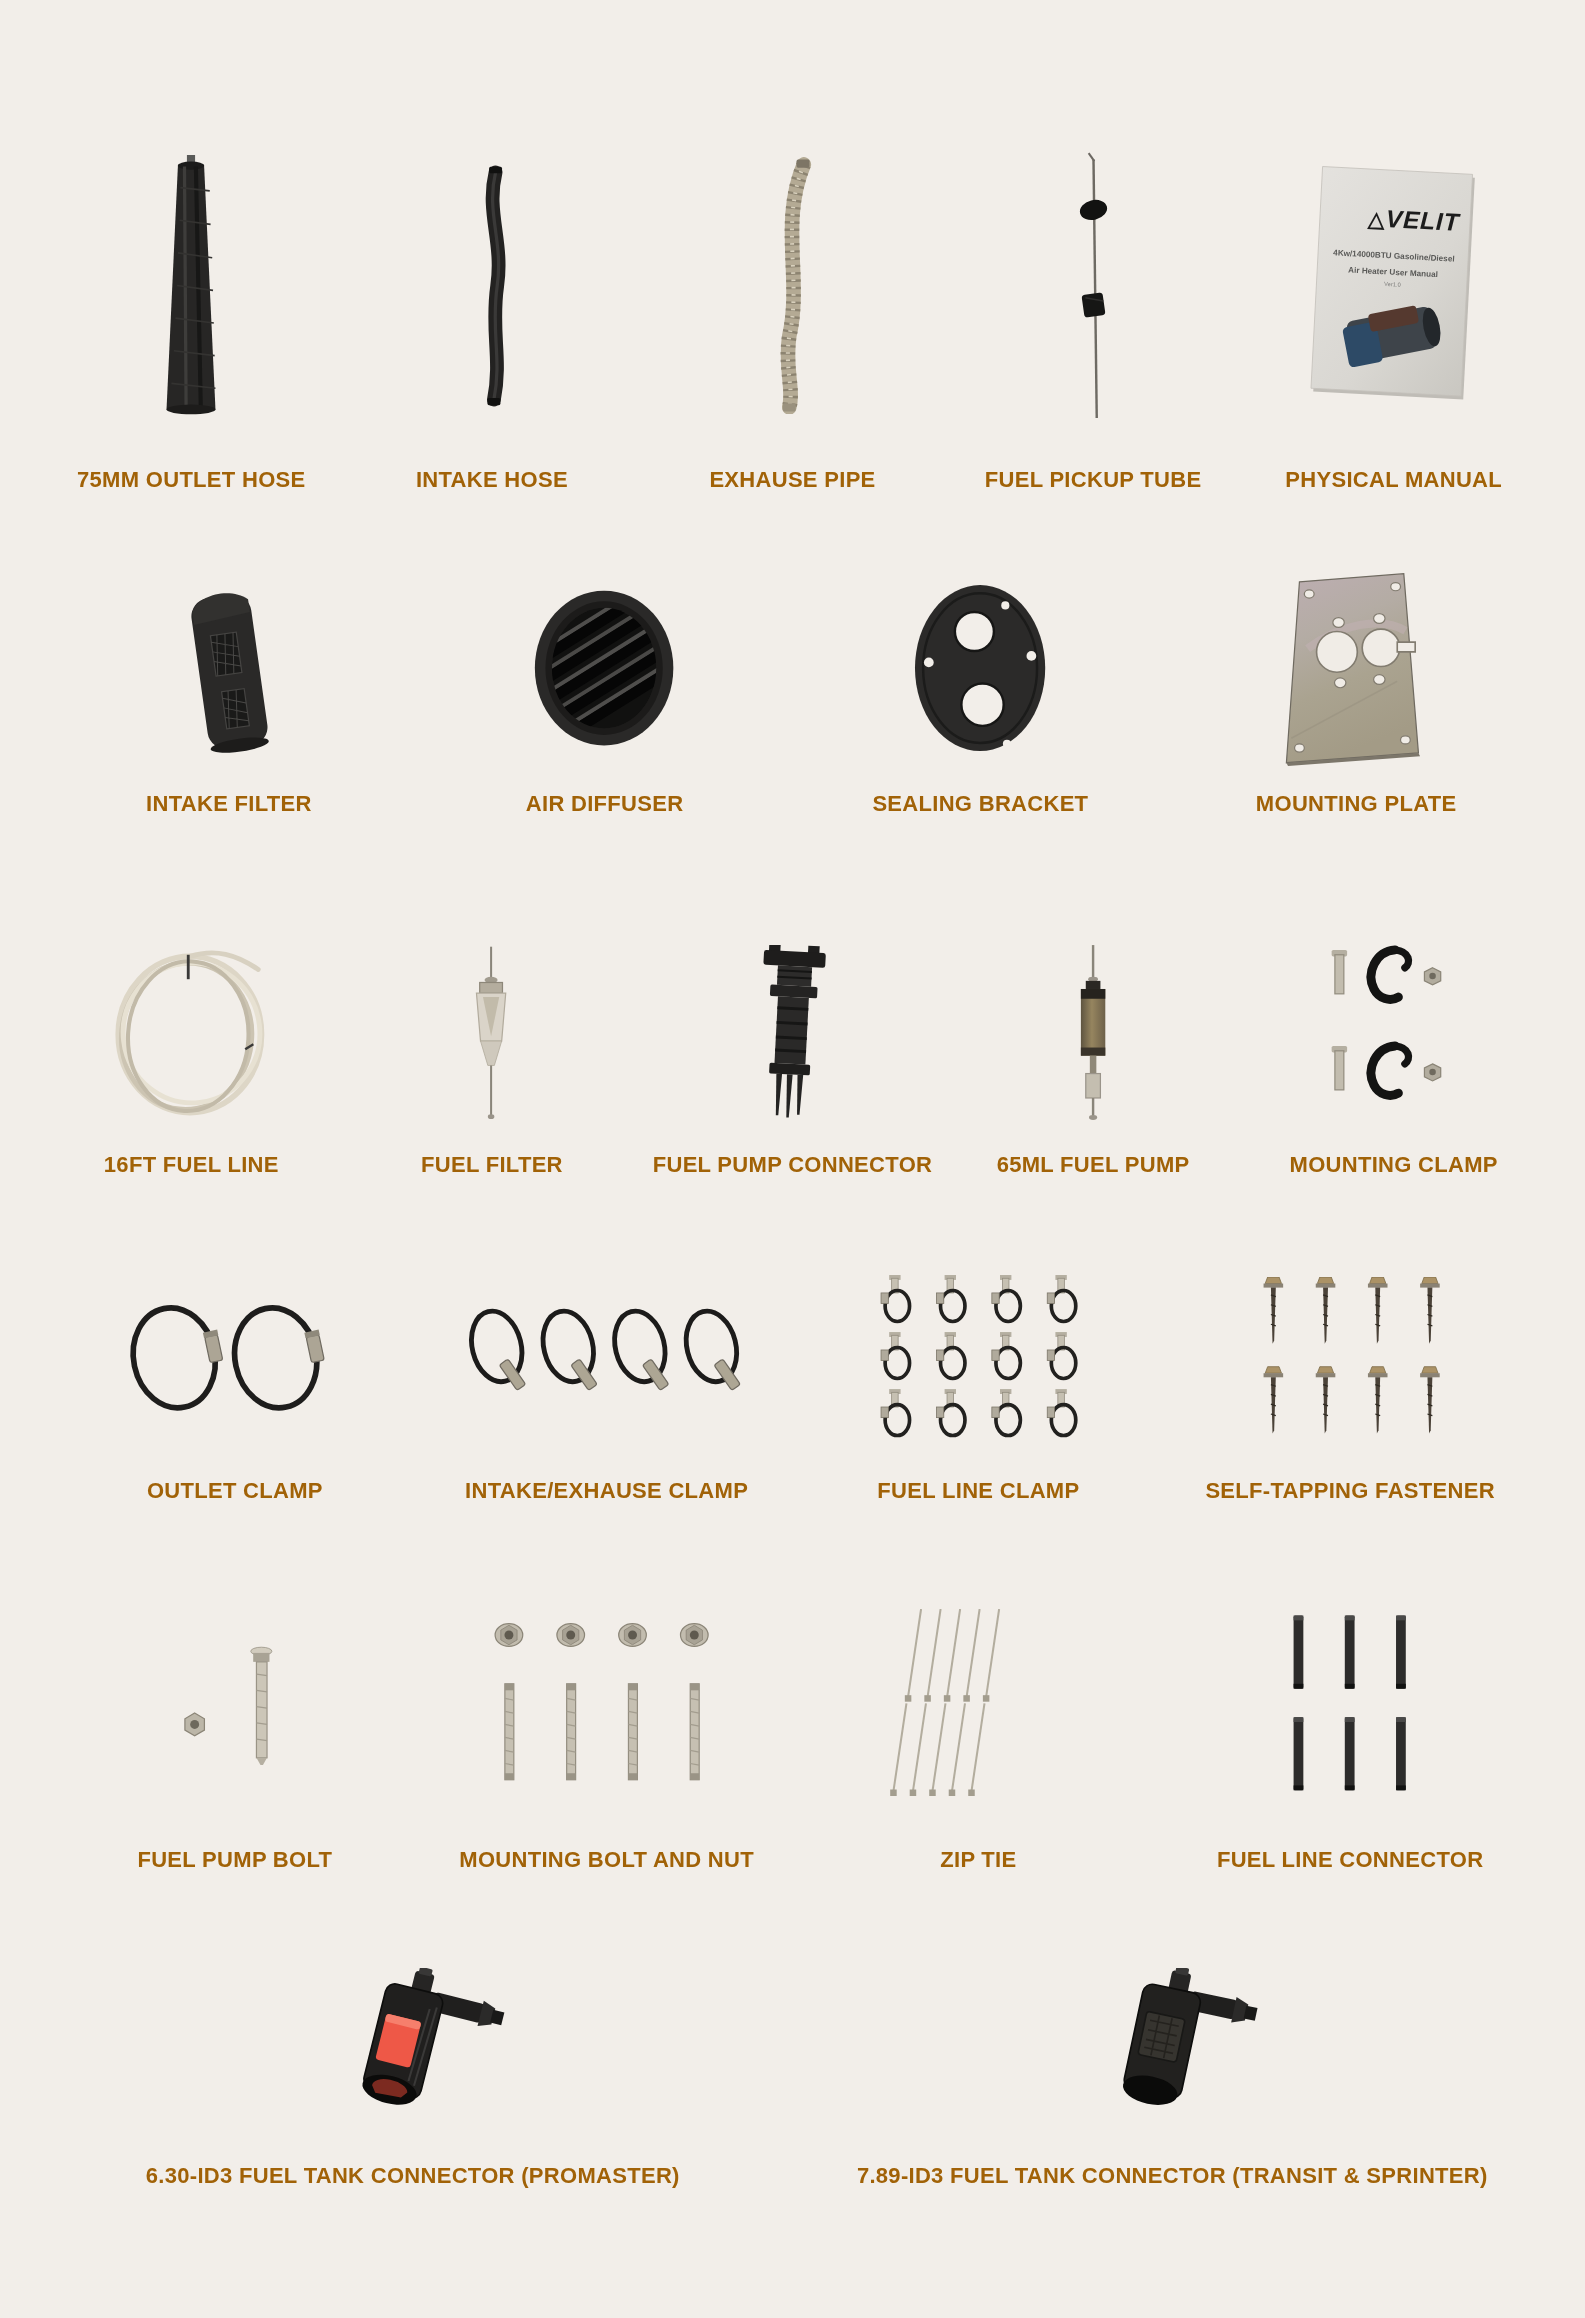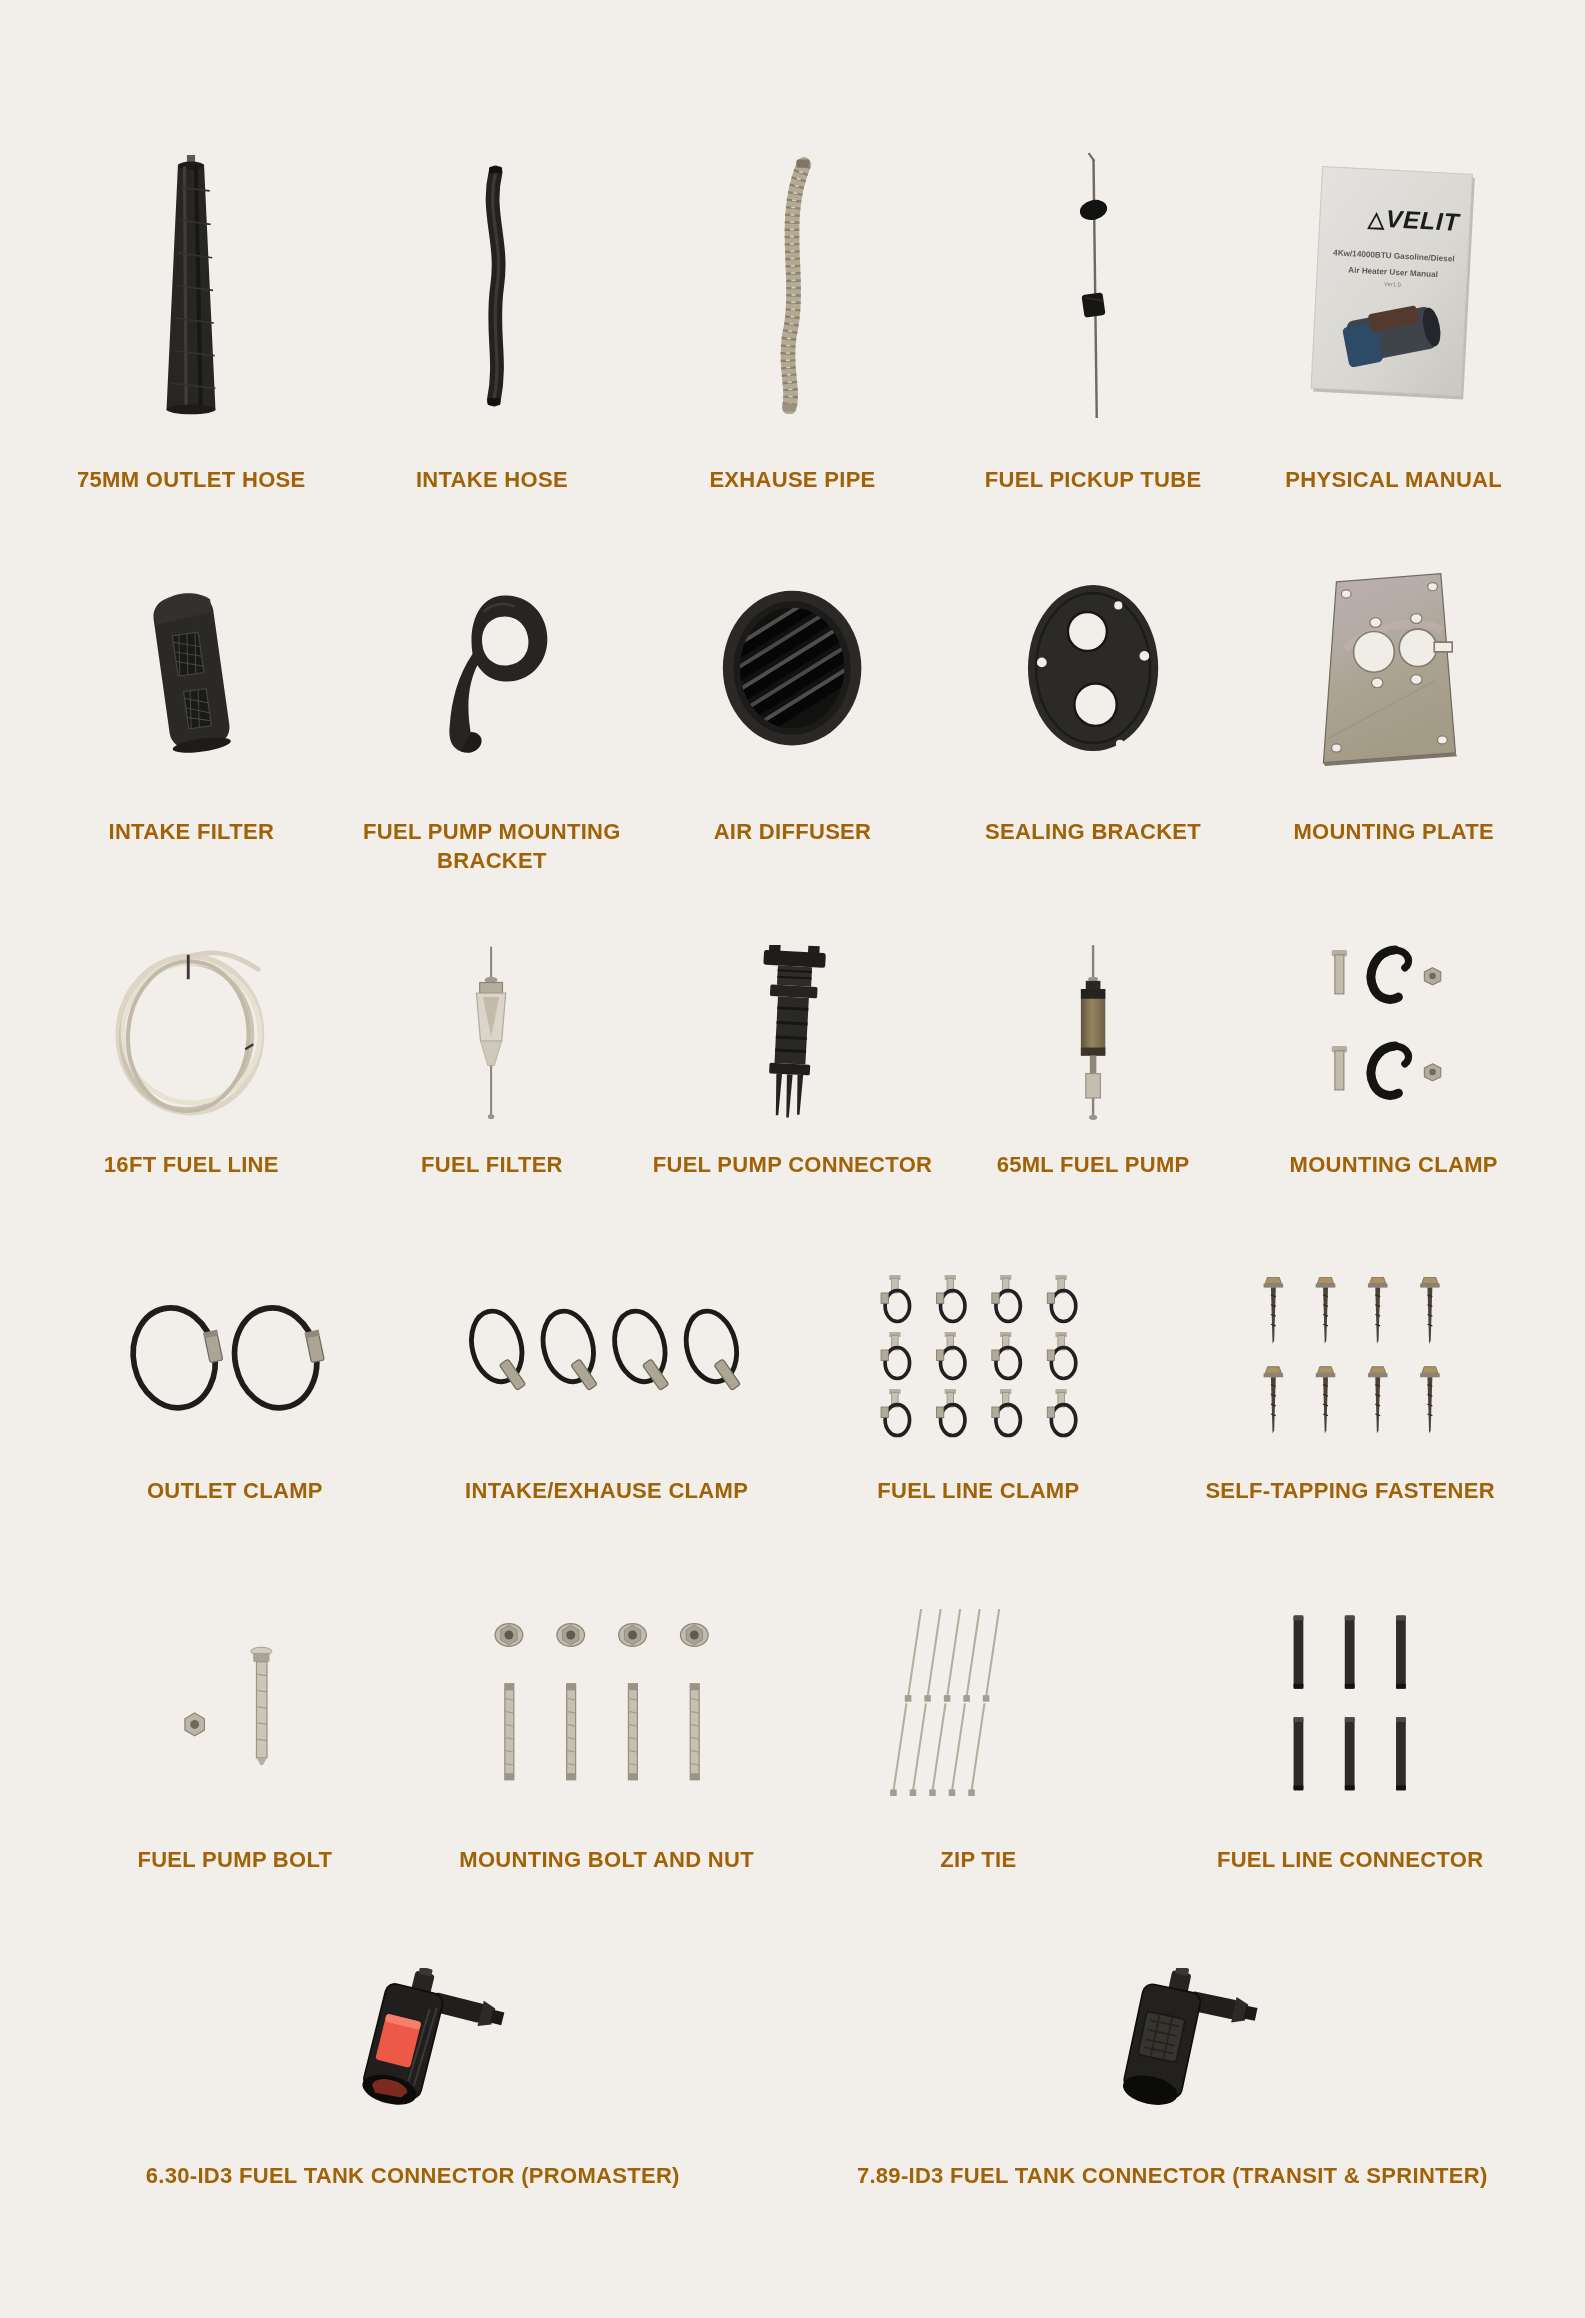--- a/index.html
+++ b/index.html
@@ -17,21 +17,21 @@
   .cell{flex:1;display:flex;flex-direction:column;align-items:center;}
   .art{display:flex;align-items:center;justify-content:center;}
   .label{
     font-size:22px;font-weight:600;letter-spacing:0.3px;
     color:#a16207;text-align:center;line-height:1.3;
     max-width:334px;
   }
   .r6l .label{max-width:733px;white-space:nowrap;}
   
   .r1{height:538px;} .r1 .art{margin-top:151px;height:269px;} .r1 .label{margin-top:46px;}
-  .r2{height:358px;} .r2 .art{margin-top:45px;height:171px;}  .r2 .label{margin-top:64px;}
+  .r2{height:358px;} .r2 .art{margin-top:45px;height:171px;}  .r2 .label{margin-top:36px;}
   .r3{height:334px;} .r3 .art{margin-top:49px;height:175px;}  .r3 .label{margin-top:31px;}
   .r4{height:326px;} .r4 .art{margin-top:49px;height:155px;}  .r4 .label{margin-top:43px;}
   .r5{height:371px;} .r5 .art{margin-top:53px;height:187px;}  .r5 .label{margin-top:50px;}
   .r6{height:392px;} .r6 .art{margin-top:41px;height:151px;}  .r6 .label{margin-top:43px;}
   svg{display:block;}
 </style>
 </head>
 <body>
 
 <div class="page">
@@ -134,31 +134,20 @@
             <path d="M48,70 L80,80 M48,82 L80,92 M48,94 L80,104 M56,62 L50,112 M66,62 L60,112 M76,62 L70,112" stroke="#4a4947" stroke-width="1.2"></path>
             <rect x="52" y="132" width="28" height="46" fill="#1a1a19" stroke="#454442" stroke-width="1.5"></rect>
             <path d="M52,140 L80,150 M52,152 L80,162 M52,164 L80,172 M60,132 L55,178 M70,132 L65,178" stroke="#4a4947" stroke-width="1.2"></path>
             <ellipse cx="65" cy="200" rx="36" ry="8" fill="#1d1c1b"></ellipse>
           </g>
         </svg>
       </div>
       <div class="label">INTAKE FILTER</div>
     </div>
 
-    <div class="cell">
-      <div class="art">
-        <svg width="130" height="179" viewBox="0 0 160 220">
-          <path fill-rule="evenodd" fill="#262524" d="M95,20 C130,20 150,48 148,78 C146,108 122,128 95,126 C80,125 70,118 62,106 C50,130 48,160 55,195 C58,208 52,215 42,212 C30,208 26,196 28,180 C30,150 38,118 56,92 C50,52 66,20 95,20 Z
-               M96,46 C76,46 66,62 68,80 C70,98 84,108 100,106 C118,104 128,88 124,70 C121,55 110,46 96,46 Z"></path>
-          <path d="M42,212 C52,216 62,212 66,204 C70,196 64,188 54,188" fill="#1d1c1b"></path>
-          <path d="M70,40 C80,30 96,28 108,34" stroke="#3a3938" stroke-width="3" fill="none"></path>
-        </svg>
-      </div>
-      <div class="label">FUEL PUMP MOUNTING BRACKET</div>
-    </div>
 
     <div class="cell">
       <div class="art">
         <svg width="151" height="167" viewBox="0 0 185 205">
           <defs>
             <clipPath id="diffClip">
                 <ellipse cx="92" cy="102" rx="64" ry="74"></ellipse>
               </clipPath>
           </defs>
           <ellipse cx="92" cy="102" rx="85" ry="95" fill="#2a2928"></ellipse>

